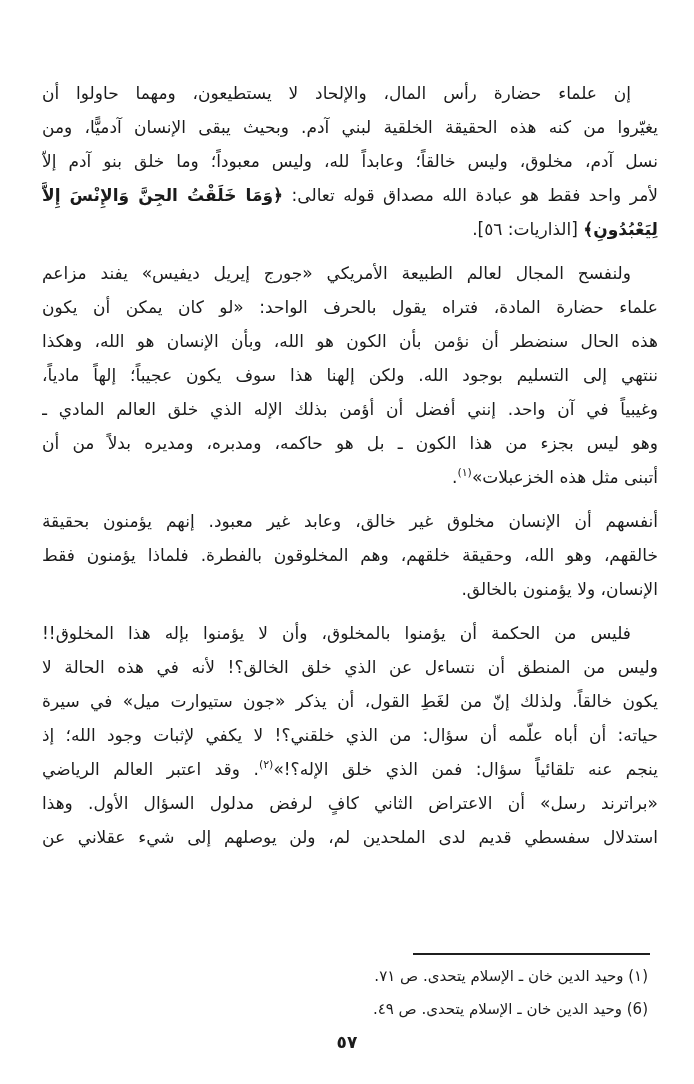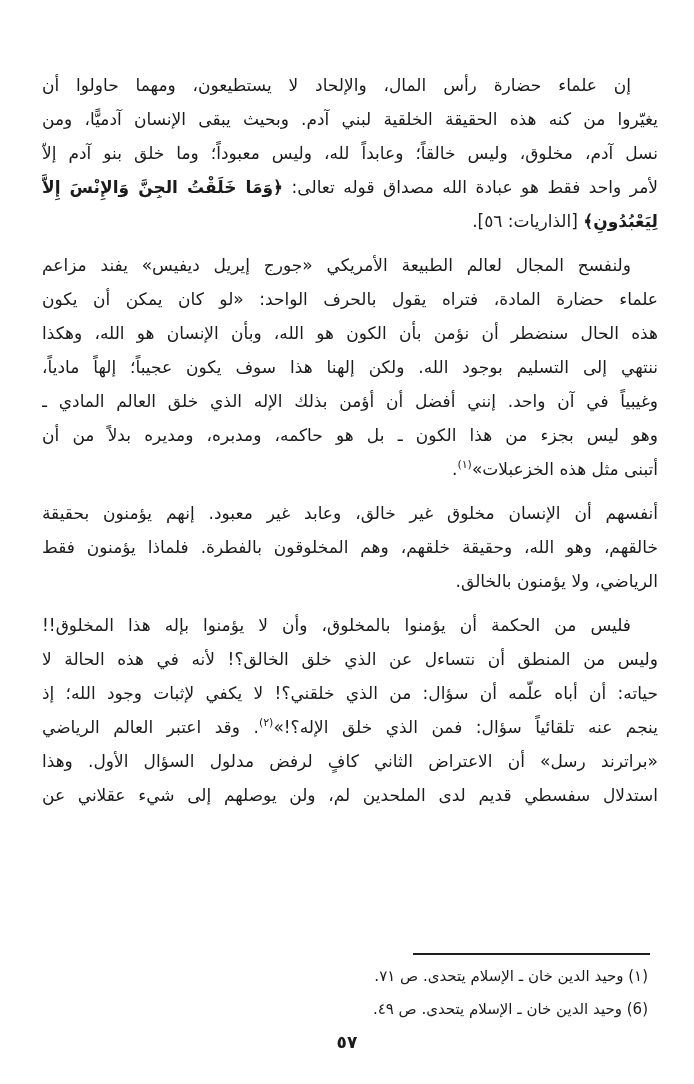--- a/index.html
+++ b/index.html
@@ -16,21 +16,21 @@
     direction: rtl;
     font-family: "DejaVu Sans", sans-serif;
     color: #1b1b1b;
   }
   .text-block {
     position: absolute;
     top: 68px;
     right: 36px;
     left: 42px;
   }
-  .para { margin: 0 0 10px 0; }
+  .para { margin: 8px 0 10px 0; }
   .para:last-child { margin-bottom: 0; }
   .line {
     font-size: 17px;
     line-height: 34px;
     height: 34px;
     overflow: hidden;
     text-align: justify;
     text-align-last: justify;
   }
   .line.indent { padding-right: 27px; }
@@ -93,26 +93,27 @@
       <div class="line">هذه الحال سنضطر أن نؤمن بأن الكون هو الله، وبأن الإنسان هو الله، وهكذا</div>
       <div class="line">ننتهي إلى التسليم بوجود الله. ولكن إلهنا هذا سوف يكون عجيباً؛ إلهاً مادياً،</div>
       <div class="line">وغيبياً في آن واحد. إنني أفضل أن أؤمن بذلك الإله الذي خلق العالم المادي ـ</div>
       <div class="line">وهو ليس بجزء من هذا الكون ـ بل هو حاكمه، ومدبره، ومديره بدلاً من أن</div>
       <div class="line end"><span>أتبنى مثل هذه الخزعبلات»</span><sup class="fnref">(١)</sup><span>.</span></div>
     </section>
 
     <section class="para">
       <div class="line">أنفسهم أن الإنسان مخلوق غير خالق، وعابد غير معبود. إنهم يؤمنون بحقيقة</div>
       <div class="line">خالقهم، وهو الله، وحقيقة خلقهم، وهم المخلوقون بالفطرة. فلماذا يؤمنون فقط</div>
-      <div class="line end">الرياضي، ولا يؤمنون بالخالق.</div>
+      <div class="line end">الإنسان، ولا يؤمنون بالخالق.</div>
     </section>
 
     <section class="para">
       <div class="line indent">فليس من الحكمة أن يؤمنوا بالمخلوق، وأن لا يؤمنوا بإله هذا المخلوق!!</div>
       <div class="line">وليس من المنطق أن نتساءل عن الذي خلق الخالق؟! لأنه في هذه الحالة لا</div>
+      <div class="line">يكون خالقاً. ولذلك إنّ من لغَطِ القول، أن يذكر «جون ستيوارت ميل» في سيرة</div>
       <div class="line">حياته: أن أباه علّمه أن سؤال: من الذي خلقني؟! لا يكفي لإثبات وجود الله؛ إذ</div>
       <div class="line"><span>ينجم عنه تلقائياً سؤال: فمن الذي خلق الإله؟!»</span><sup class="fnref">(٢)</sup><span>. وقد اعتبر العالم الرياضي</span></div>
       <div class="line">«براترند رسل» أن الاعتراض الثاني كافٍ لرفض مدلول السؤال الأول. وهذا</div>
       <div class="line">استدلال سفسطي قديم لدى الملحدين لم، ولن يوصلهم إلى شيء عقلاني عن</div>
     </section>
 
   </main>
 
   <div class="footnote-rule"></div>
 

